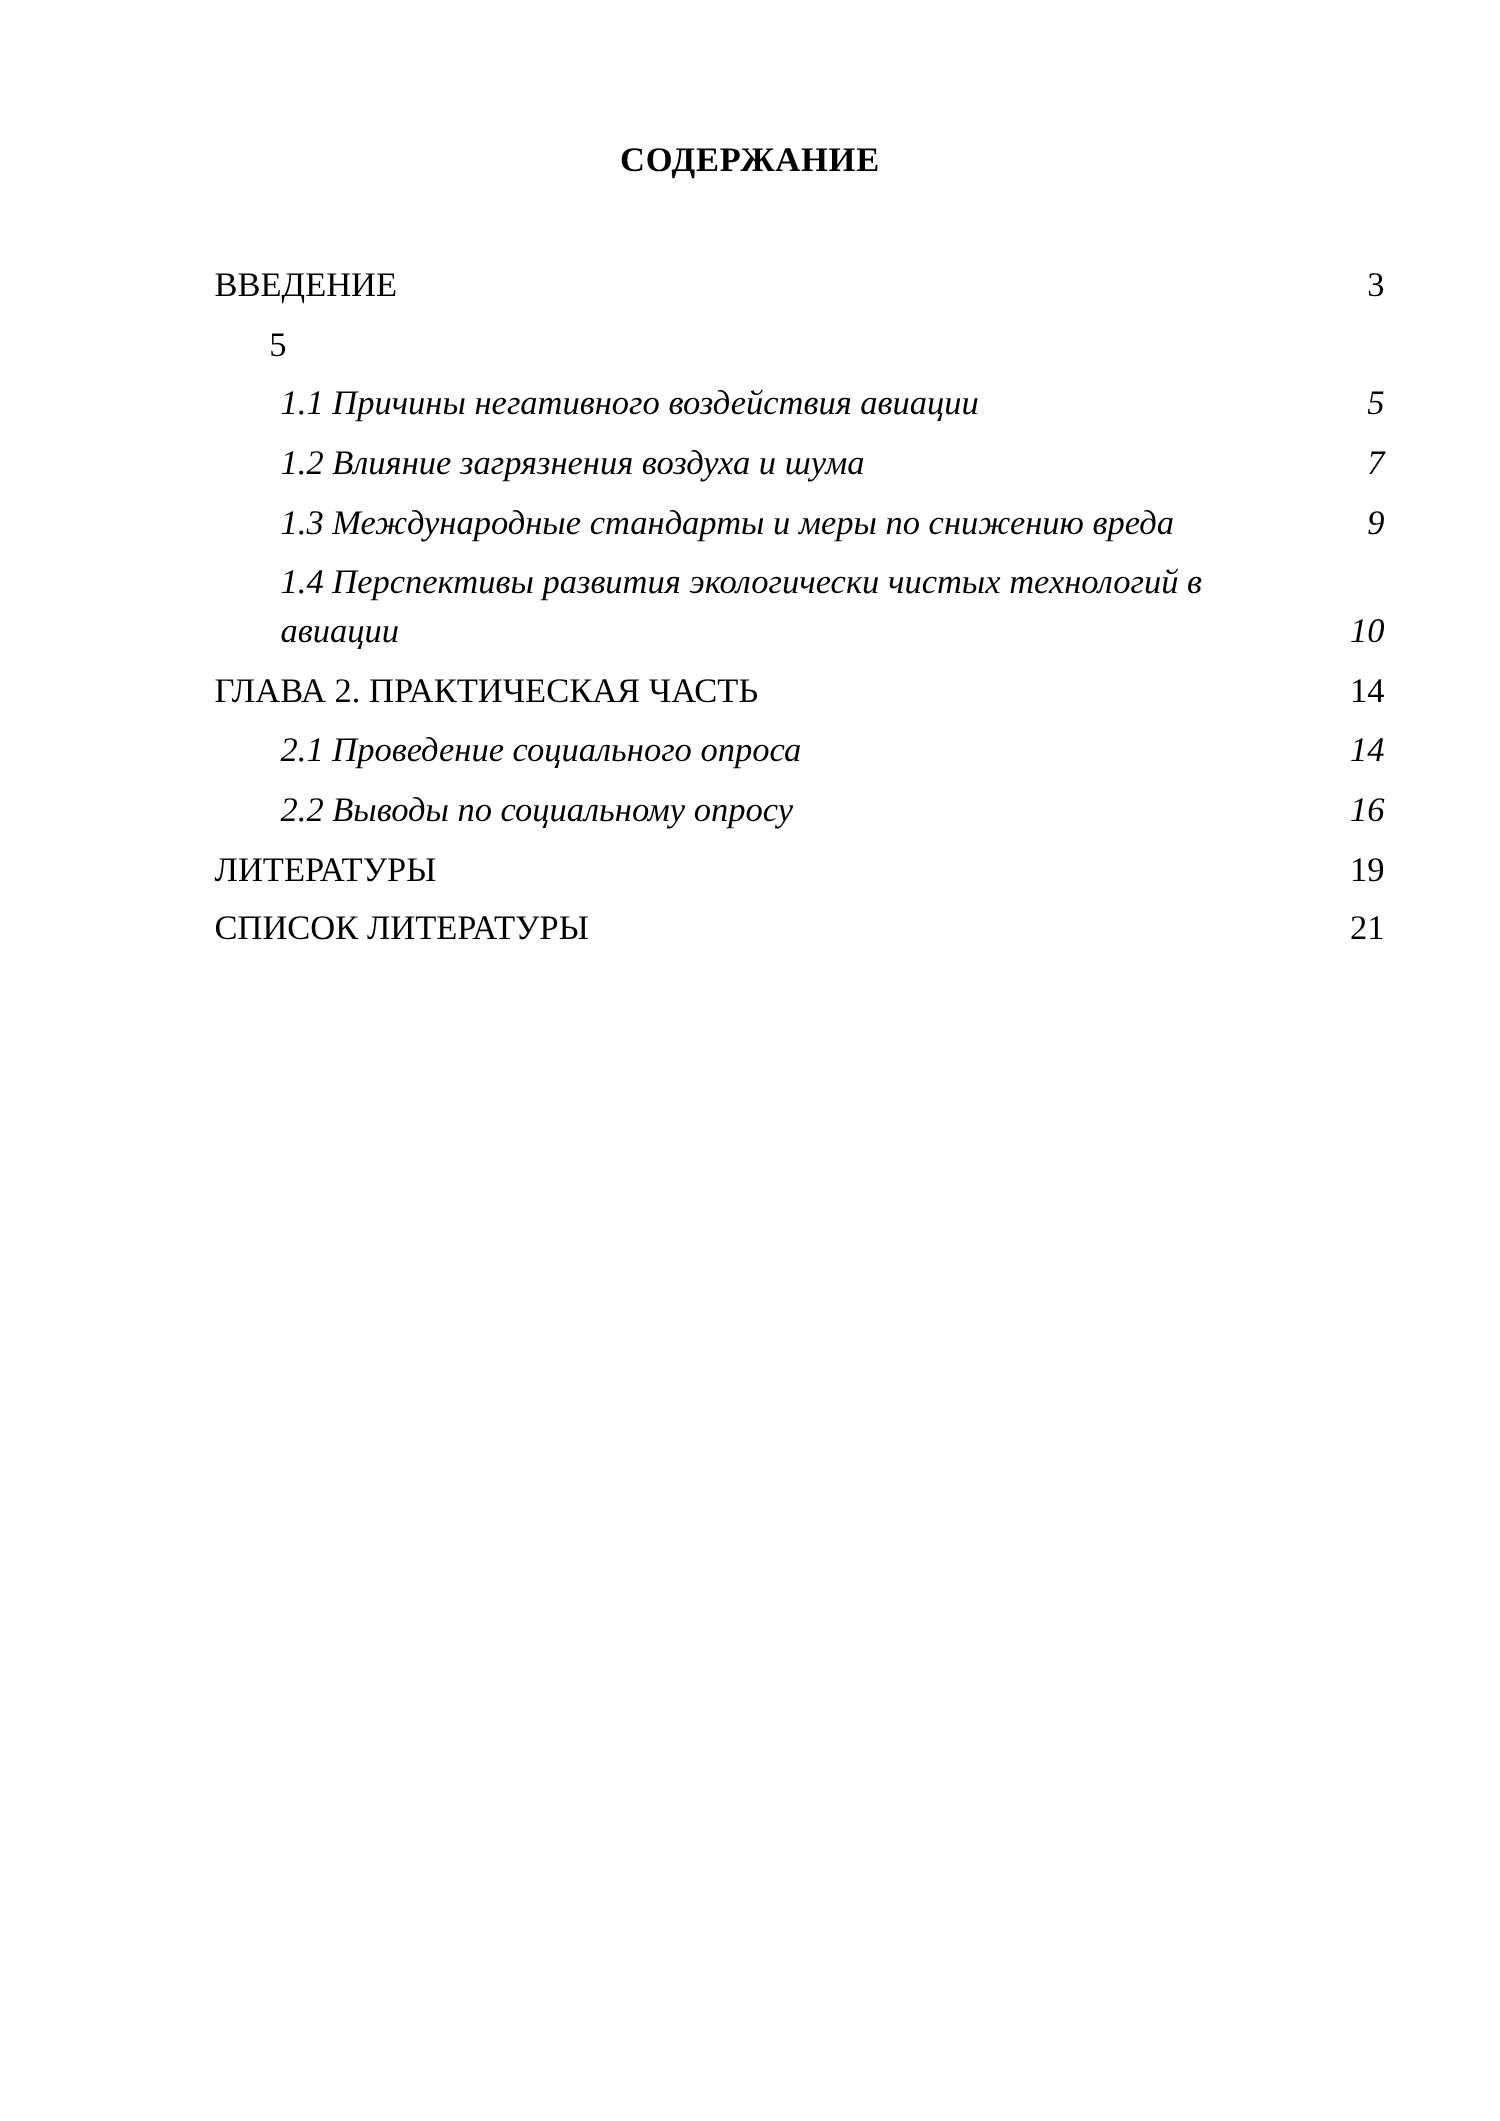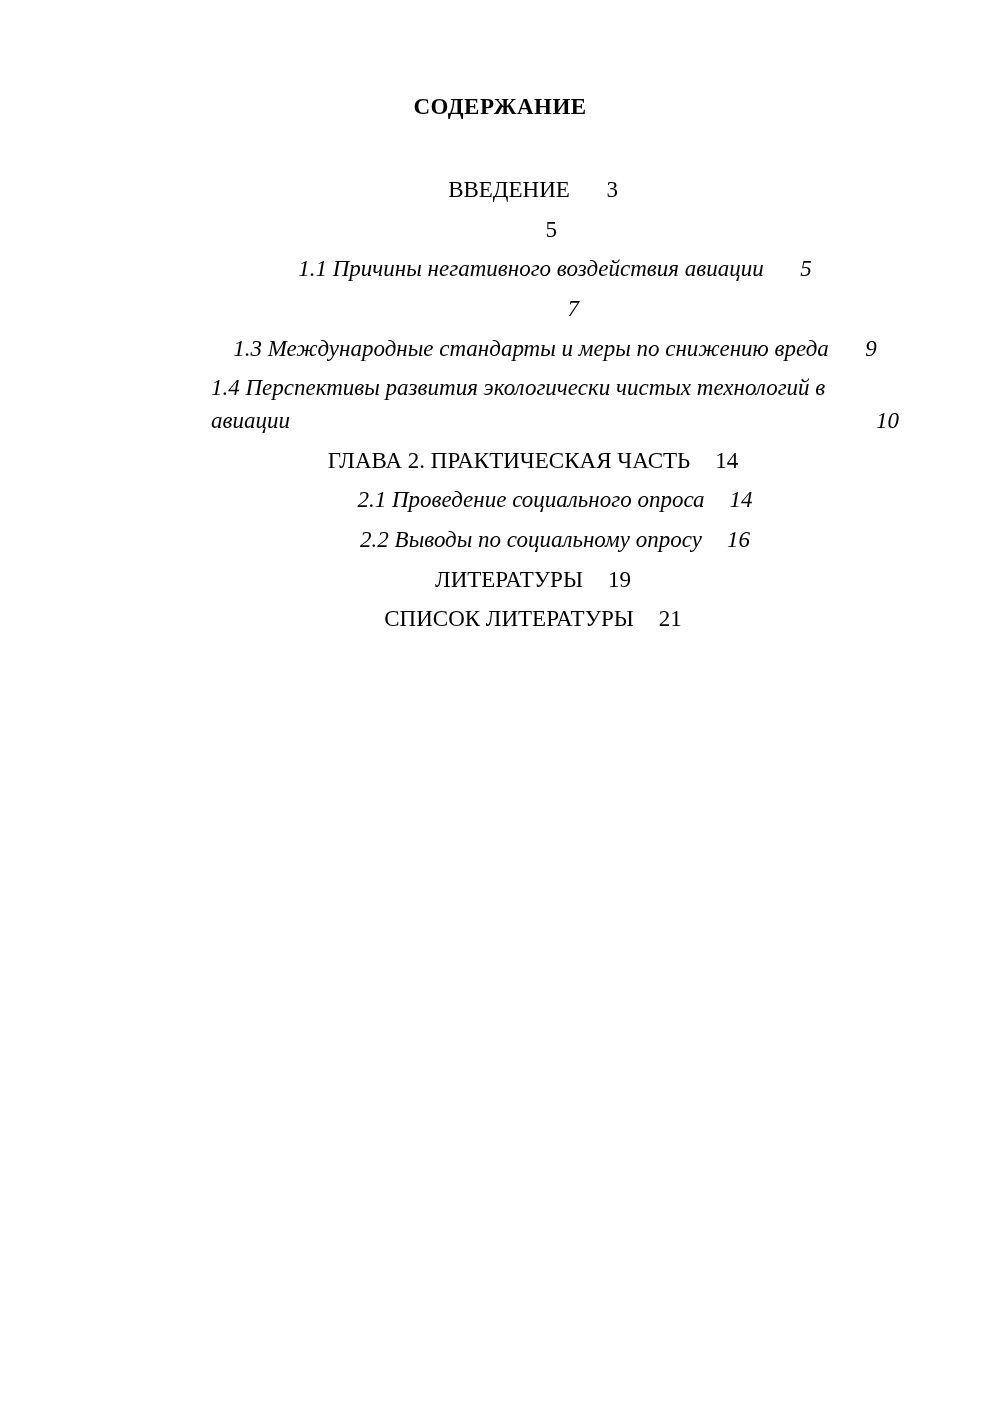--- a/index.html
+++ b/index.html
@@ -33,21 +33,21 @@
   }
   .toc {
     margin-top: 54px;
     margin-left: 143px;
     margin-right: 80px;
     width: 780px;
   }
   .toc-row {
     display: flex;
     align-items: flex-start;
-    justify-content: center;
+    justify-content: space-between;
     font-size: 23px;
     line-height: 1.42;
     margin-bottom: 7px;
   }
   .toc-label {
     flex: 0 1 auto;
     white-space: pre-wrap;
   }
   .toc-page {
     flex: 0 0 auto;
@@ -86,20 +86,21 @@
     <div class="toc-row level-1">
       <span class="toc-page">5</span>
     </div>
 
     <div class="toc-row level-2">
       <span class="toc-label">1.1 Причины негативного воздействия авиации</span>
       <span class="toc-page">5</span>
     </div>
 
     <div class="toc-row level-2">
+      <span class="toc-label">1.2 Влияние загрязнения воздуха и шума</span>
       <span class="toc-page">7</span>
     </div>
 
     <div class="toc-row level-2">
       <span class="toc-label">1.3 Международные стандарты и меры по снижению вреда</span>
       <span class="toc-page">9</span>
     </div>
 
     <div class="toc-row level-2 two-line">
       <span class="toc-label">1.4 Перспективы развития экологически чистых технологий в авиации</span>

